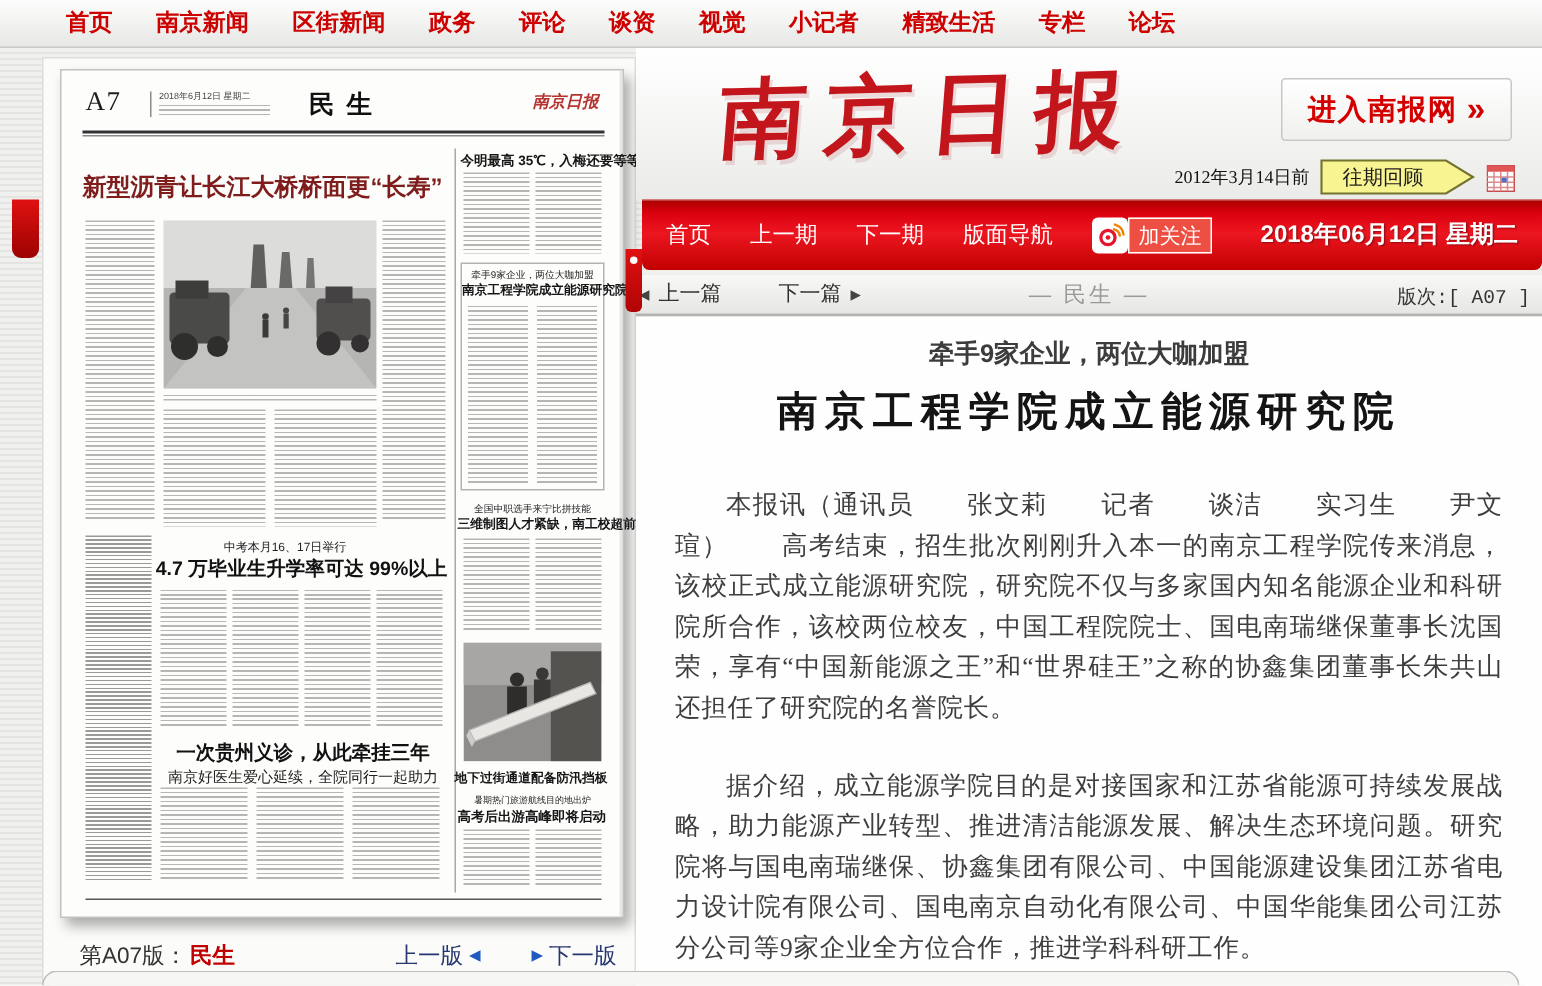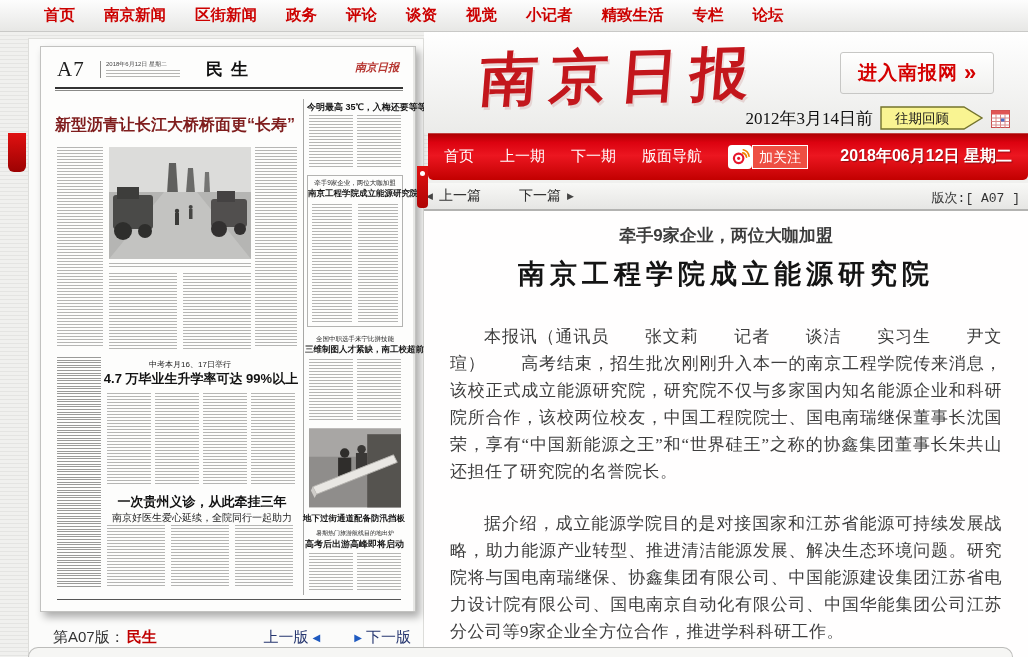--- a/index.html
+++ b/index.html
@@ -35,21 +35,21 @@
     position:absolute; left:28px; top:38px; width:396px; height:619px;
     background:#fbfbfa; border:1px solid #ddddda;
   }
   .sheet{
     position:absolute; left:11px; top:7px; width:376px; height:566px;
     background:#fdfdfc; border:1px solid #c2c2c0;
     box-shadow:4px 5px 8px rgba(0,0,0,0.32), inset -2px 0 0 #e7e7e5;
     cursor:pointer;
   }
   .sheet *{position:absolute;}
-  .np-page-label{left:16px; top:10px; font-family:"Liberation Serif",serif; font-size:21px; color:#1d1d1d; letter-spacing:1px;}
+  .np-page-label{left:16px; top:10px; font-family:"Liberation Serif",serif; font-size:18px; color:#1d1d1d; letter-spacing:1px;}
   .np-vline{left:59px; top:14px; width:1px; height:17px; background:#8a8a88;}
   .np-date{left:65px; top:13px; font-size:6px; color:#444;}
   .np-meta-sim{left:65px; top:23px; width:74px; height:8px;}
   .np-section{left:148px; top:11px; width:84px; text-align:center; font-size:17px; font-weight:bold; letter-spacing:8px; color:#111;}
   .np-logo-sm{right:16px; left:auto; top:13px; font-size:11px; font-weight:bold; font-style:italic; color:#b5342f; font-family:"Liberation Serif",serif;}
   .np-rule{left:14px; top:40px; width:348px; height:4px; border-top:2px solid #333; border-bottom:1px solid #8a8a88;}
   .sim{background:repeating-linear-gradient(to bottom,#a9a9a7 0 1px,transparent 1px 3px); opacity:.85;}
   .sim-d{background:repeating-linear-gradient(to bottom,#8f8f8d 0 1px,transparent 1px 2.6px); opacity:.9;}
   .np-kicker{font-size:8.5px; color:#222; text-align:center; white-space:nowrap;}
   .np-head-xl{font-size:16px; font-weight:bold; color:#7f1d1d; text-align:center; white-space:nowrap;}
@@ -77,31 +77,31 @@
     background:linear-gradient(180deg,#ffffff,#ebebe9);
   }
   .logo{
     position:absolute; left:56px; top:6px; font-family:"DejaVu Serif",serif;
     font-weight:bold; font-size:58px; color:#c3161c; letter-spacing:12px;
     transform:skewX(-6deg) rotate(-1.5deg);
     text-shadow:2px 3px 0 rgba(150,10,10,0.12);
     white-space:nowrap;
   }
   .enter-btn{
-    position:absolute; right:34px; top:20px; width:154px; height:42px;
+    position:absolute; right:20px; top:20px; width:154px; height:42px;
     background:linear-gradient(180deg,#ffffff,#f0f0ee);
     border:1px solid #c7c7c5; border-radius:3px;
     display:flex; align-items:center; justify-content:center; gap:6px; cursor:pointer;
   }
   .enter-btn .lbl{color:#d40000; font-weight:bold; font-size:19px; letter-spacing:1px;}
   .enter-btn .arr{color:#d40000; font-weight:bold; font-size:22px; line-height:1;}
   .archive-row{
     position:absolute; right:18px; top:74px; display:flex; align-items:center; gap:7px;
   }
-  .archive-note{font-size:17px; color:#111; font-family:"Liberation Serif",serif;}
+  .archive-note{font-size:12px; color:#111; font-family:"Liberation Serif",serif;}
   .cal-icon{cursor:pointer;}
   
   .red-bar{
     position:absolute; left:428px; top:133px; width:600px; height:47px;
     background:linear-gradient(180deg,#a80000 0,#dc0210 20%,#ec1620 48%,#c20000 100%);
     border-radius:0 0 5px 5px;
     display:flex; align-items:center; gap:26px; padding:0 16px;
     box-shadow:inset 0 1px 0 rgba(255,255,255,.25);
   }
   .red-bar .bar-item{color:#fff; font-size:15px; cursor:pointer; white-space:nowrap;}
@@ -316,20 +316,21 @@
   </div>
 
   <div class="toolbar">
     <span class="left">
       <span class="tb-arrow">◀</span>
       <span class="tb-link">上一篇</span>
       <span class="gap"></span>
       <span class="tb-link">下一篇</span>
       <span class="tb-arrow">▶</span>
     </span>
+    <span class="center">— 民生 —</span>
     <span class="right">版次:[ A07 ]</span>
   </div>
 
   <div class="article">
     <div class="art-kicker">牵手9家企业，两位大咖加盟</div>
     <div class="art-title">南京工程学院成立能源研究院</div>
     <p class="para first">本报讯（通讯员　　张文莉　　记者　　谈洁　　实习生　　尹文瑄）　　高考结束，招生批次刚刚升入本一的南京工程学院传来消息，该校正式成立能源研究院，研究院不仅与多家国内知名能源企业和科研院所合作，该校两位校友，中国工程院院士、国电南瑞继保董事长沈国荣，享有“中国新能源之王”和“世界硅王”之称的协鑫集团董事长朱共山还担任了研究院的名誉院长。</p>
     <p class="para">据介绍，成立能源学院目的是对接国家和江苏省能源可持续发展战略，助力能源产业转型、推进清洁能源发展、解决生态环境问题。研究院将与国电南瑞继保、协鑫集团有限公司、中国能源建设集团江苏省电力设计院有限公司、国电南京自动化有限公司、中国华能集团公司江苏分公司等9家企业全方位合作，推进学科科研工作。</p>
 
   </div>

